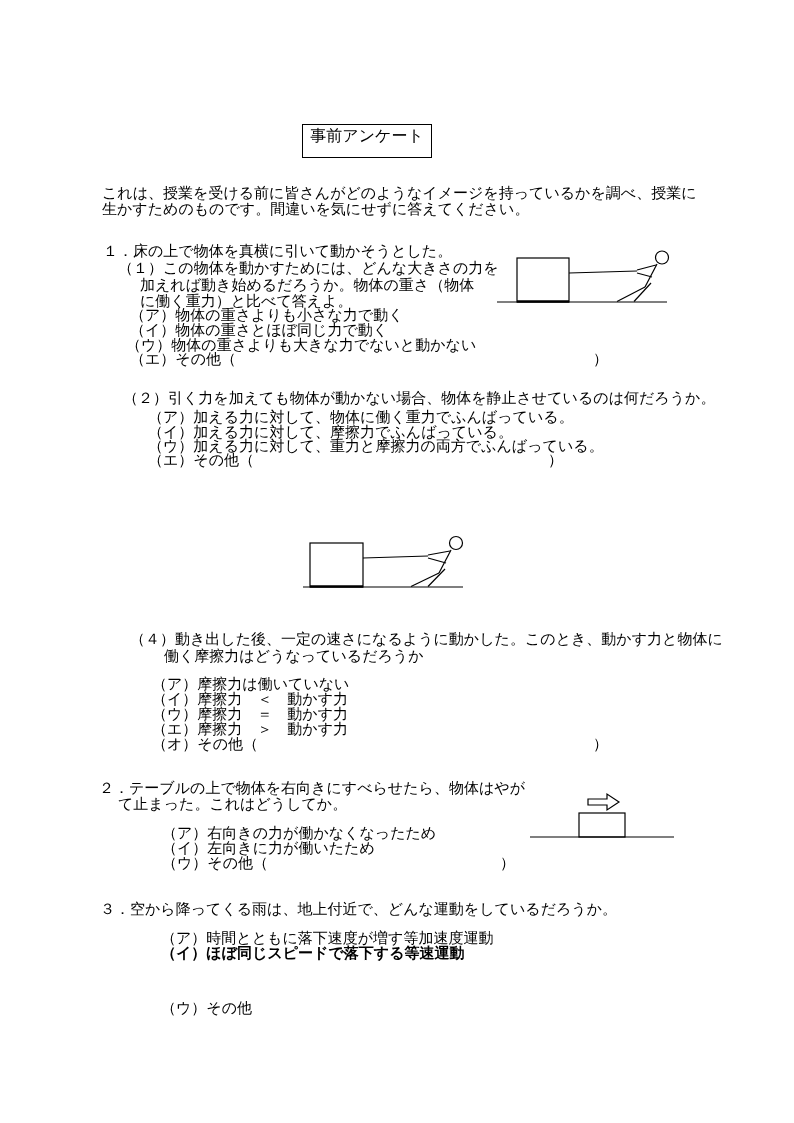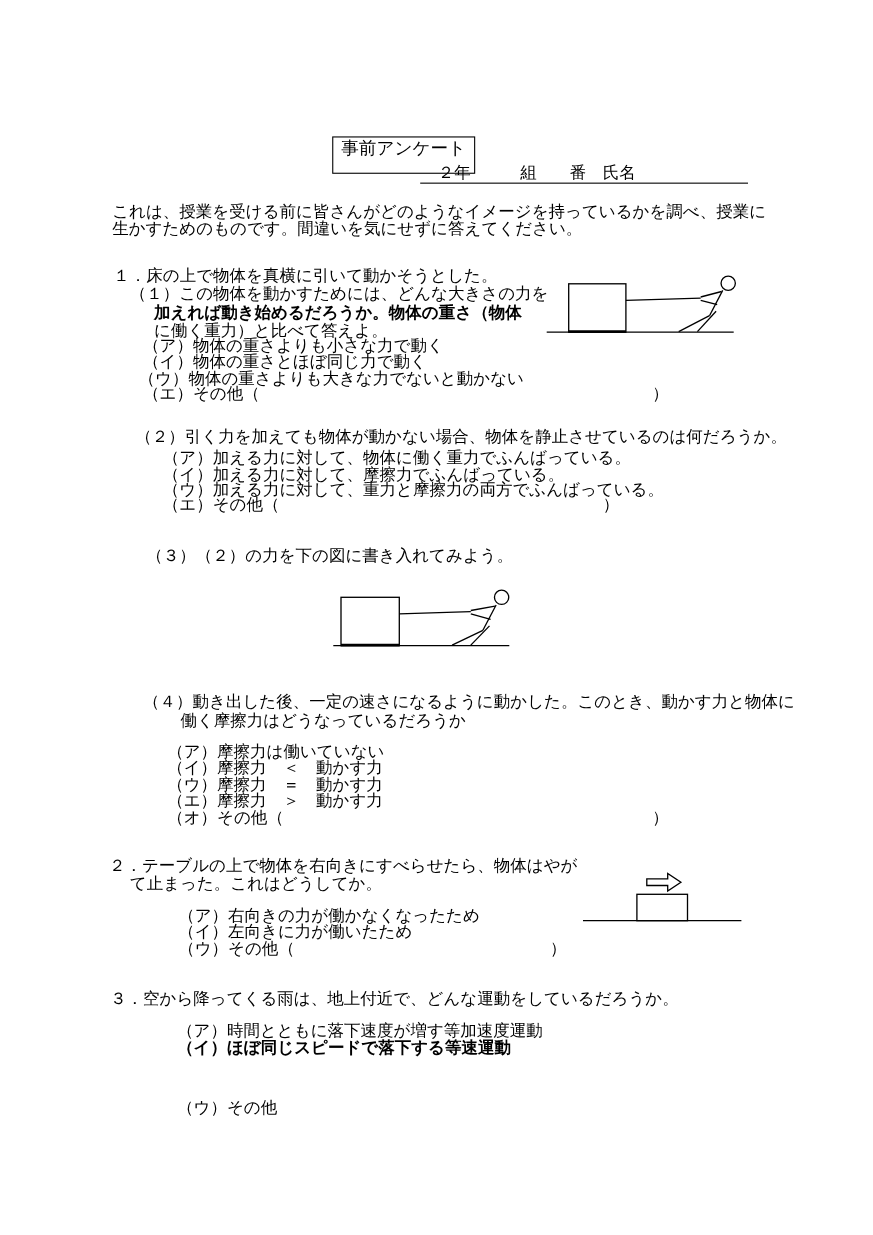--- a/index.html
+++ b/index.html
@@ -49,31 +49,28 @@
 </style>
 </head>
 <body>
 
 <div id="page">
 
   <div id="title-box">
     <span>事前アンケート</span>
   </div>
 
-  <div id="name-underline">
-    <span>２年　　　組　　番　氏名</span>
-  </div>
 
   <div class="line" style="left:102px;top:185px;">これは、授業を受ける前に皆さんがどのようなイメージを持っているかを調べ、授業に</div>
   <div class="line" style="left:102px;top:201px;">生かすためのものです。間違いを気にせずに答えてください。</div>
 
   <div class="line" style="left:103px;top:243px;">１．床の上で物体を真横に引いて動かそうとした。</div>
 
   <div class="line" style="left:118px;top:260px;">（１）この物体を動かすためには、どんな大きさの力を</div>
-  <div class="line" style="left:140px;top:277px;font-weight:bold;">加えれば動き始めるだろうか。物体の重さ（物体</div>
+  <div class="line" style="left:140px;top:277px;">加えれば動き始めるだろうか。物体の重さ（物体</div>
   <div class="line" style="left:140px;top:293px;">に働く重力）と比べて答えよ。</div>
 
   <div class="line" style="left:130px;top:322px;">（イ）物体の重さとほぼ同じ力で動く</div>
   <div class="line" style="left:130px;top:307px;">（ア）物体の重さよりも小さな力で動く</div>
   <div class="line" style="left:126px;top:337px;">（ウ）物体の重さよりも大きな力でないと動かない</div>
   <div class="line" style="left:130px;top:351px;">（エ）その他（</div>
   <div class="line" style="left:593px;top:351px;">）</div>
 
   <svg style="left:495px;top:244px;" width="180" height="62" viewBox="0 0 180 62">
     <line x1="2" y1="58" x2="172" y2="58"></line>
@@ -88,21 +85,20 @@
     <line x1="156" y1="39" x2="139" y2="57.5"></line>
   </svg>
 
   <div class="line" style="left:123px;top:390px;">（２）引く力を加えても物体が動かない場合、物体を静止させているのは何だろうか。</div>
   <div class="line" style="left:148px;top:409px;">（ア）加える力に対して、物体に働く重力でふんばっている。</div>
   <div class="line" style="left:148px;top:424px;">（イ）加える力に対して、摩擦力でふんばっている。</div>
   <div class="line" style="left:148px;top:438px;">（ウ）加える力に対して、重力と摩擦力の両方でふんばっている。</div>
   <div class="line" style="left:148px;top:452px;">（エ）その他（</div>
   <div class="line" style="left:548px;top:452px;">）</div>
 
-  <div class="line" style="left:133px;top:498px;">（３）（２）の力を下の図に書き入れてみよう。</div>
 
   <svg style="left:298px;top:529px;" width="178" height="62" viewBox="0 0 178 62">
     <line x1="5" y1="58" x2="165" y2="58"></line>
     <rect x="12" y="14" width="53" height="44"></rect>
     <line x1="12" y1="57.4" x2="65" y2="57.4" style="stroke-width:2.4"></line>
     <line x1="65" y1="29" x2="130" y2="27"></line>
     <circle cx="158" cy="14" r="6.5" style="fill:#fff"></circle>
     <line x1="153" y1="21" x2="141" y2="44"></line>
     <line x1="130" y1="26" x2="152" y2="22"></line>
     <line x1="130" y1="29" x2="148" y2="34"></line>

